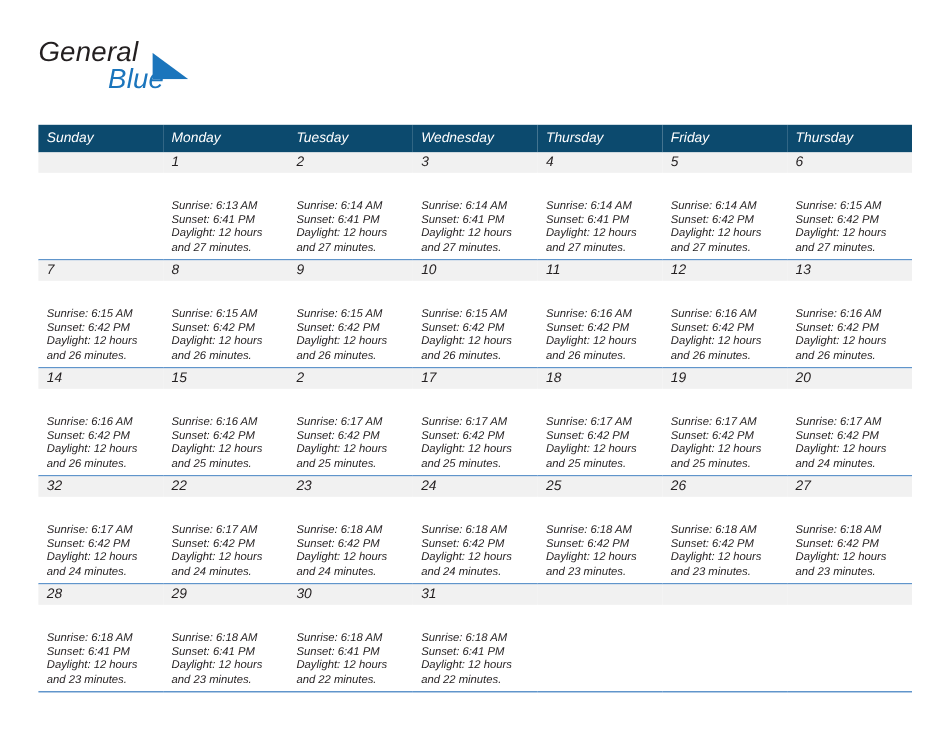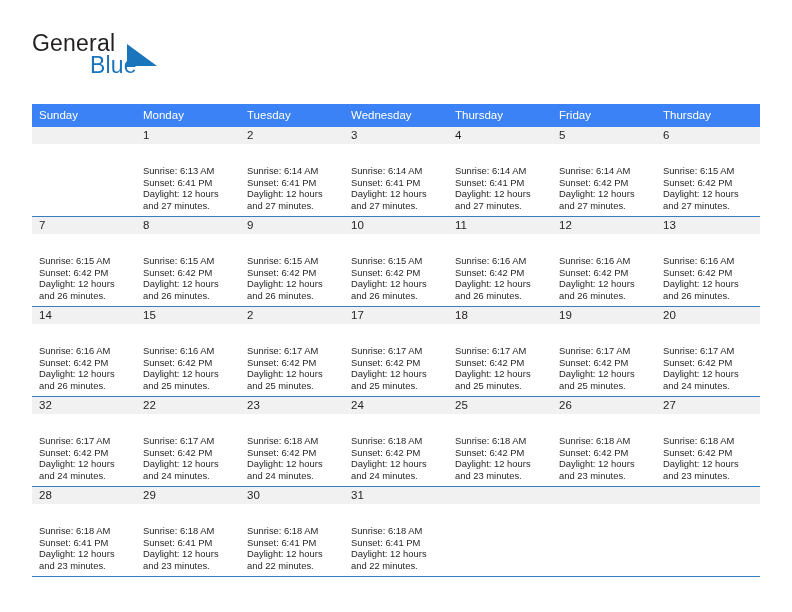--- a/index.html
+++ b/index.html
@@ -13,20 +13,21 @@
     height: 612px;
     font-family: "Liberation Sans", sans-serif;
     color: #000000;
     overflow: hidden;
   }
   .page {
     position: relative;
     width: 632px;
     height: 612px;
     box-sizing: border-box;
+    font-style: italic;
   }
 
   
   .header {
     position: absolute;
     left: 32px;
     top: 26px;
     right: 32px;
     height: 66px;
   }
@@ -88,21 +89,21 @@
   
   .calendar {
     position: absolute;
     left: 32px;
     top: 104px;
     width: 728px;
     border-collapse: collapse;
     table-layout: fixed;
   }
   .calendar th {
-    background: #3b82f6;
+    background: #0c4a6e;
     color: #ffffff;
     font-size: 11.5px;
     font-weight: normal;
     text-align: left;
     padding: 5px 0 5px 7px;
     height: 12px;
     line-height: 13px;
     border: none;
   }
   .calendar td {

